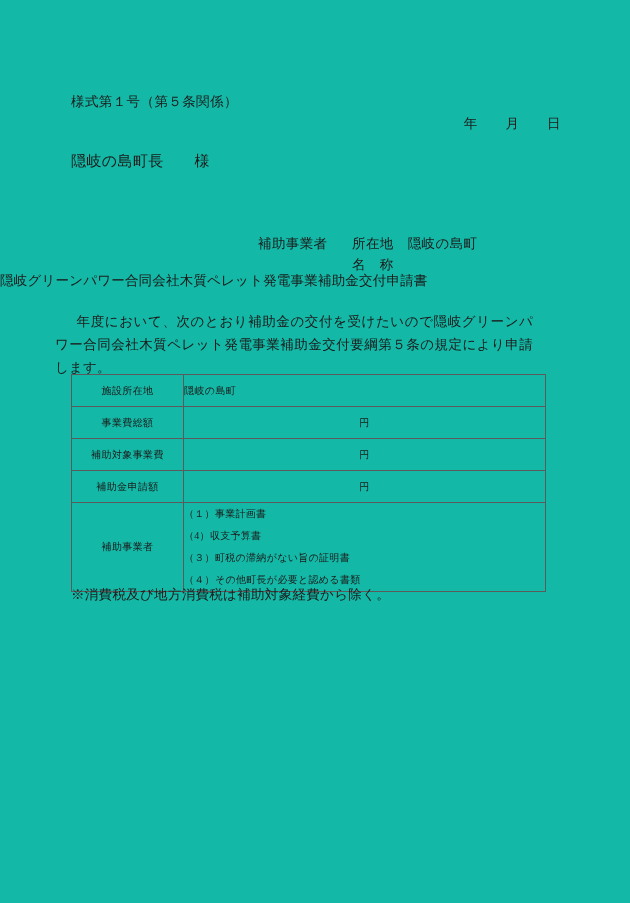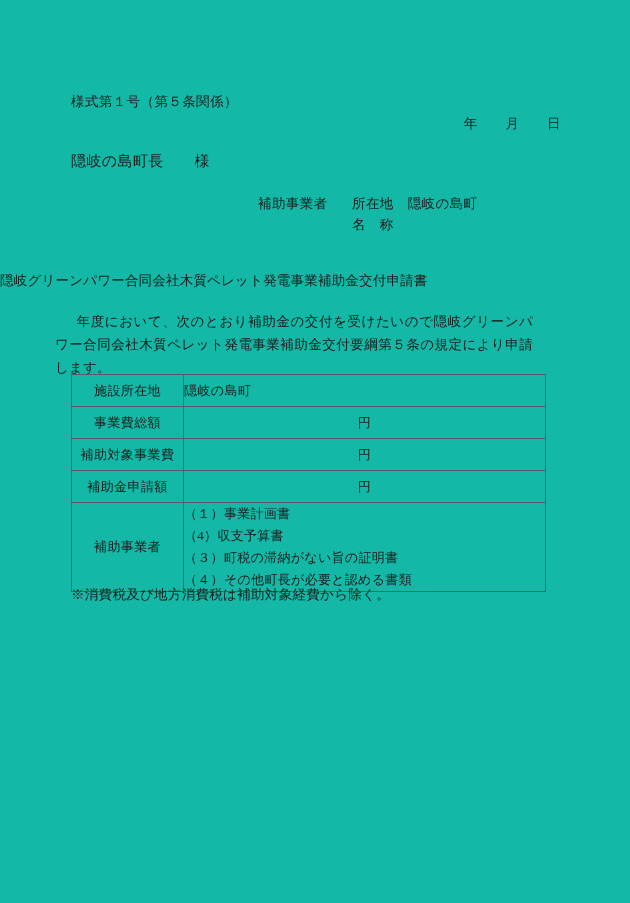--- a/index.html
+++ b/index.html
@@ -65,20 +65,21 @@
     align-items: baseline;
     height: 21px;
     white-space: pre;
   }
   .applicant-label {
     width: 94px;
     flex: 0 0 94px;
   }
   .applicant-field {
     white-space: pre;
+    margin-top: 40px;
   }
 
   
   .doc-title {
     position: absolute;
     left: 0;
     top: 272px;
     width: 630px;
     text-align: left;
     font-size: 13.5px;
@@ -101,21 +102,21 @@
   }
 
   
   .form-table {
     position: absolute;
     left: 71px;
     top: 374px;
     width: 472px;
     border-collapse: collapse;
     table-layout: fixed;
-    font-size: 13px;
+    font-size: 10px;
     font-family: Liberation Serif, serif;
   }
   .form-table td {
     border: 1px solid #5b5b5b;
     padding: 0;
     vertical-align: middle;
     letter-spacing: 0.4px;
   }
   .col-label {
     width: 111px;

